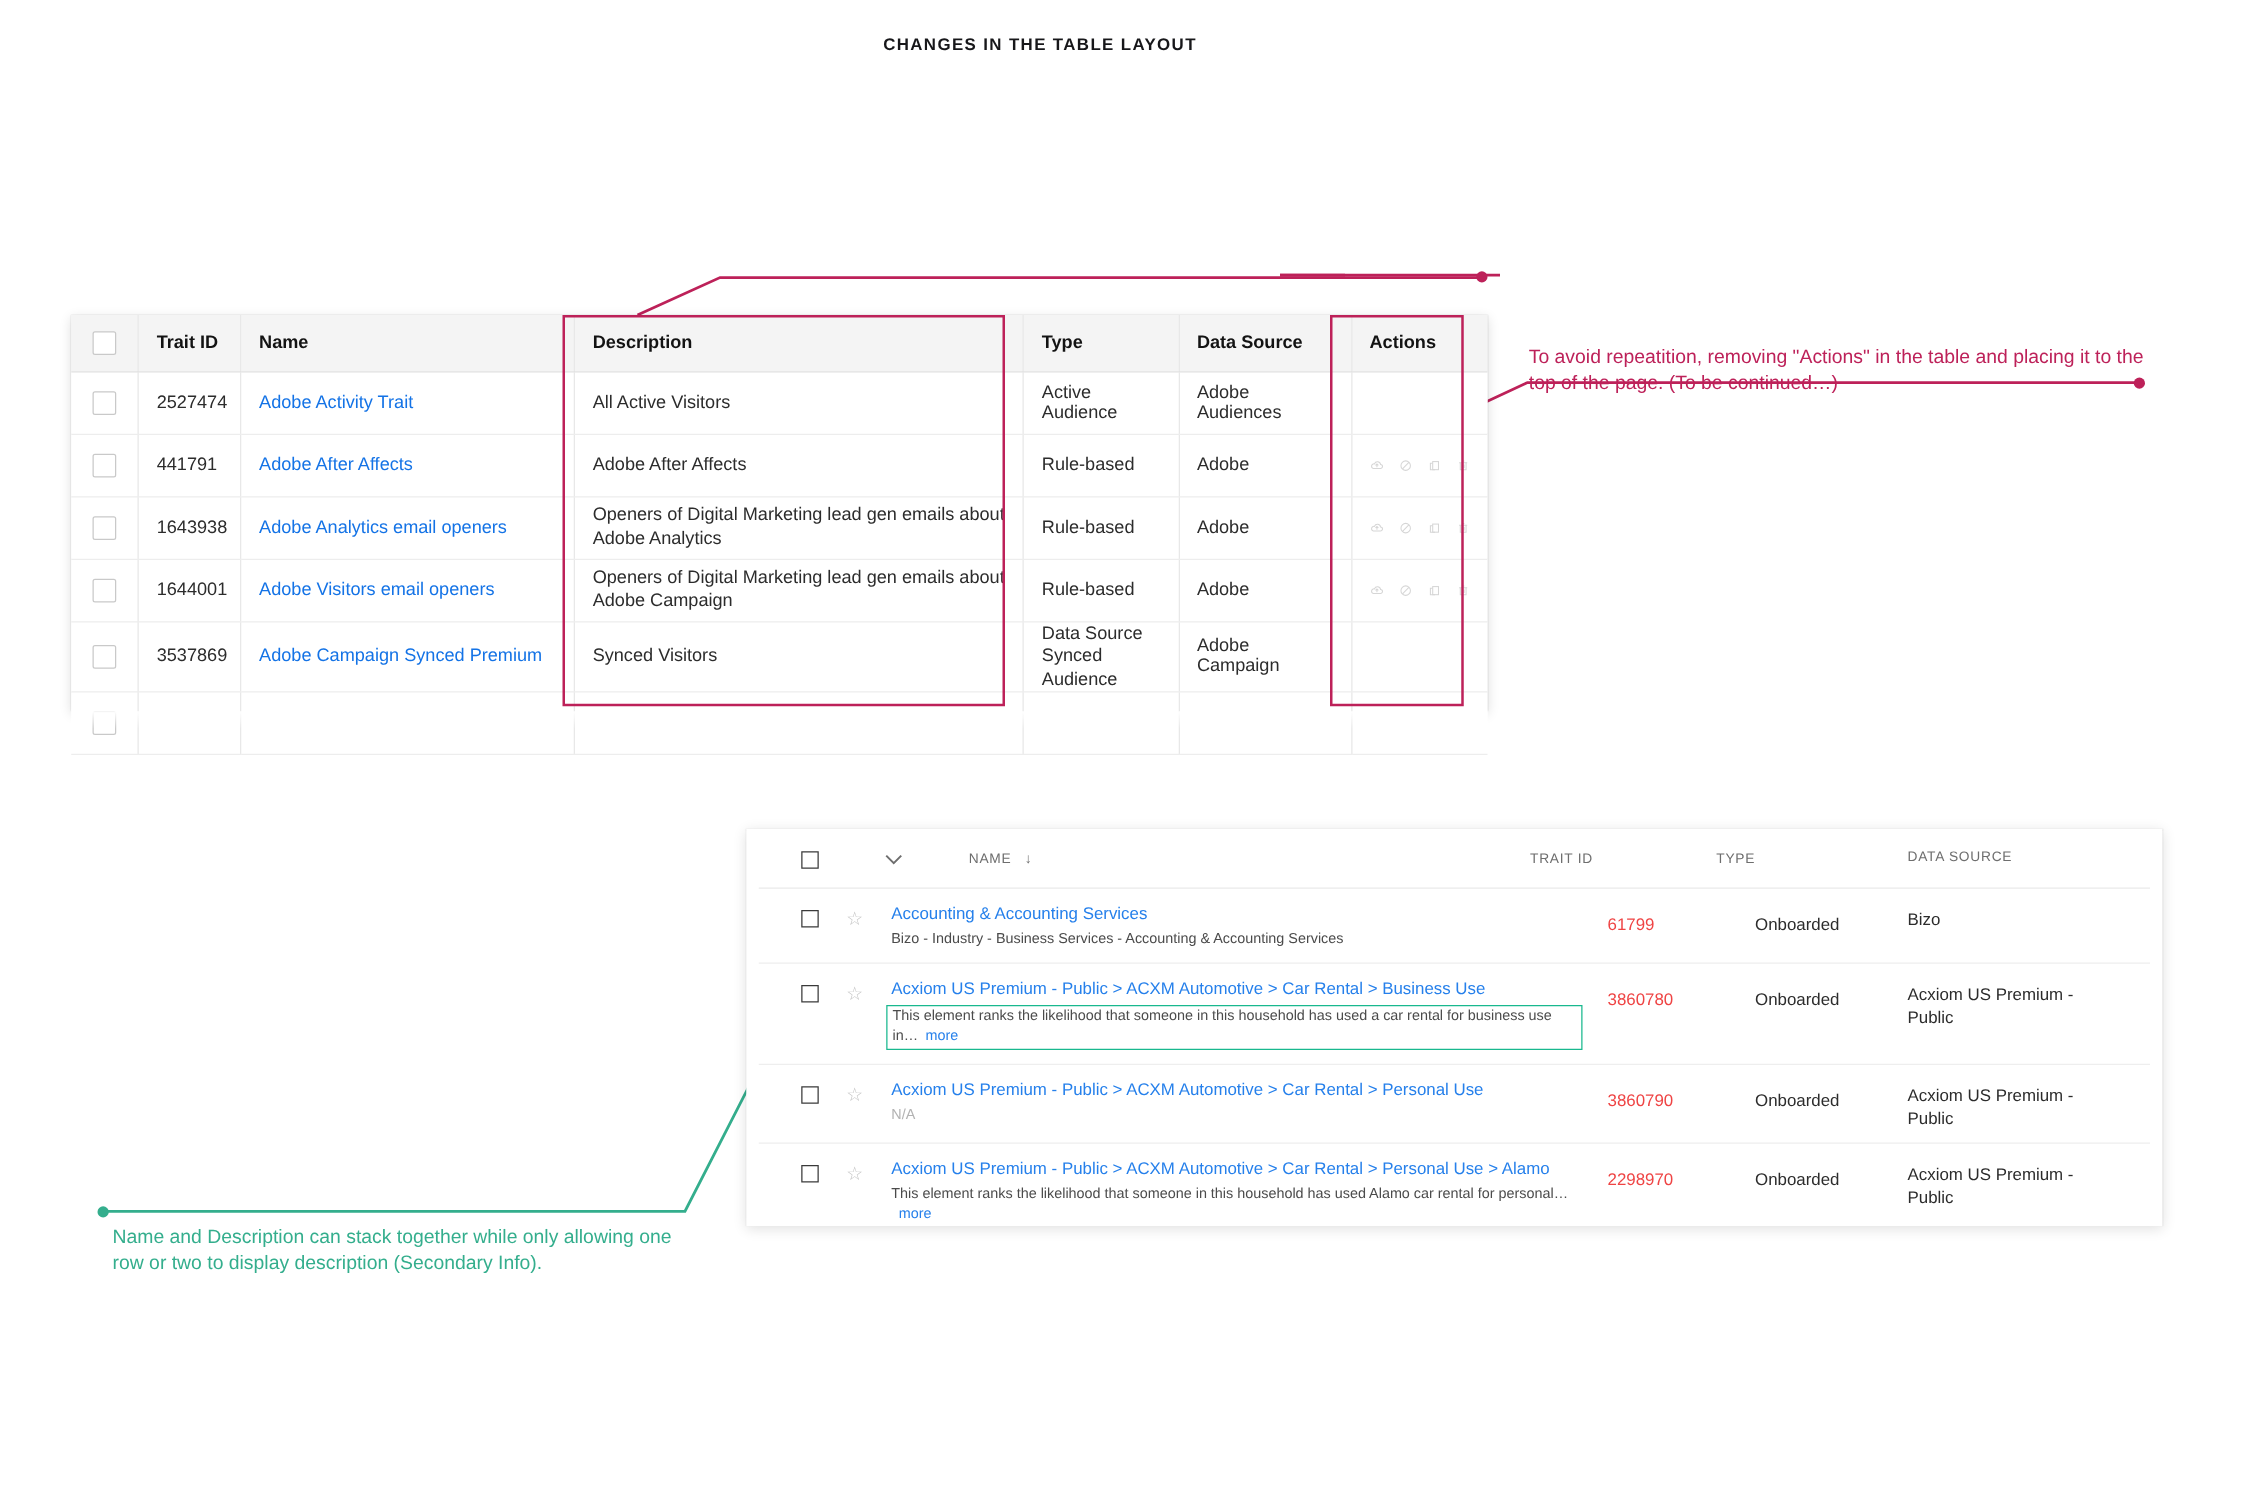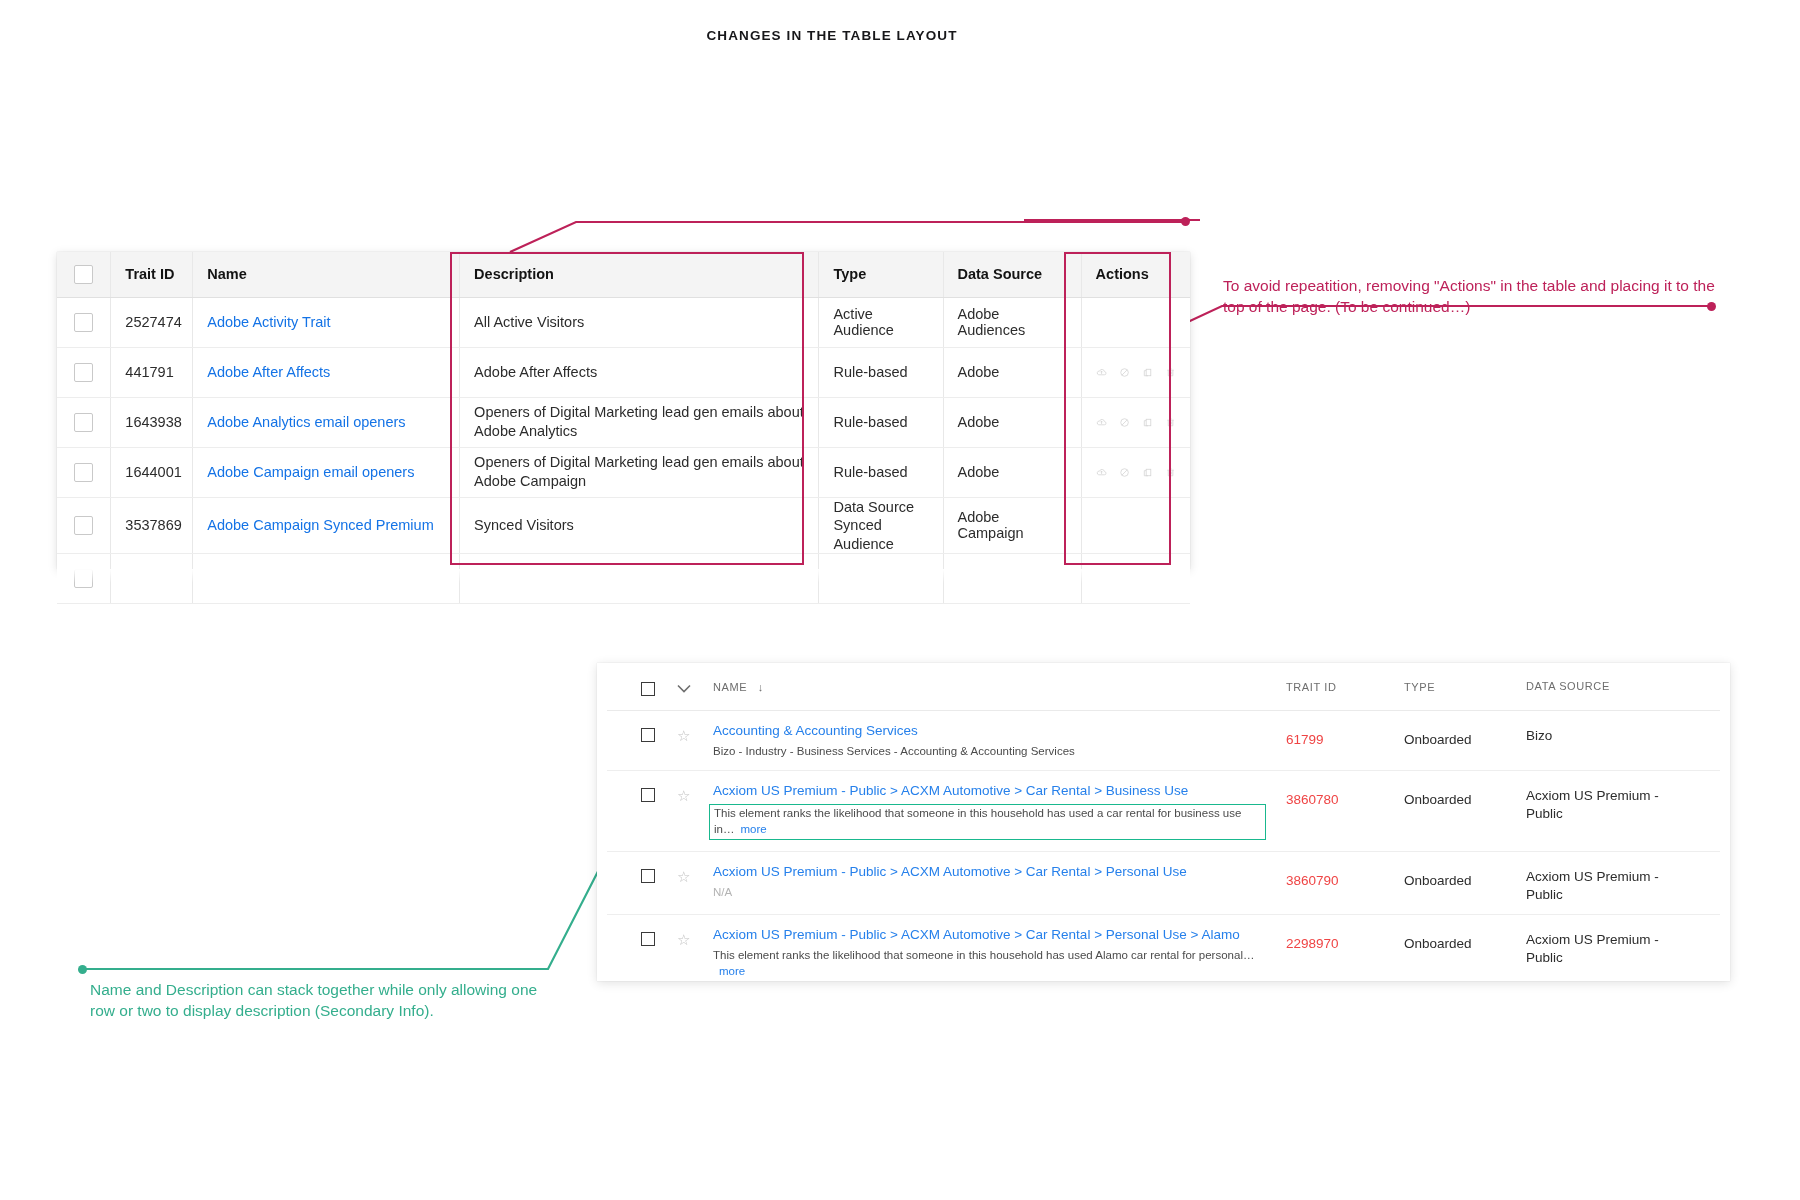--- a/index.html
+++ b/index.html
@@ -86,20 +86,21 @@
     position: absolute; left: 597px; top: 663px; width: 1133px; height: 318px;
     background: #fff; overflow: hidden;
     box-shadow: 0 2px 10px rgba(0,0,0,0.12), 0 0 1px rgba(0,0,0,0.15);
   }
   .nt-head {
     display: flex; align-items: center; height: 48px;
     padding: 0 34px 0 34px;
     font-size: 11px; letter-spacing: 0.6px; color: #6e6e6e;
     border-bottom: 1px solid #eaeaea;
     margin: 0 10px;
+    gap: 31px;
   }
   .nt-row {
     display: flex; align-items: flex-start;
     padding: 11px 34px 11px 34px;
     border-bottom: 1px solid #eeeeee;
     margin: 0 10px;
     min-height: 57px;
   }
   .col-cb   { width: 36px; flex: none; padding-top: 6px; }
   .col-star { width: 36px; flex: none; padding-top: 5px; }
@@ -230,21 +231,21 @@
                   <line x1="10.5" y1="10" x2="10.5" y2="16"></line>
                   <line x1="13.5" y1="10" x2="13.5" y2="16"></line>
                 </svg>
             </div>
           </td>
         </tr>
 
         <tr class="tall">
           <td class="c-check"><span class="cbox"></span></td>
           <td class="c-id">1644001</td>
-          <td class="c-name"><a class="lnk" href="#">Adobe Campaign email openers</a></td>
+          <td class="c-name"><a class="lnk" href="#">Adobe Visitors email openers</a></td>
           <td class="c-desc twoline">Openers of Digital Marketing lead gen emails about Adobe Campaign</td>
           <td class="c-type">Rule-based</td>
           <td class="c-src">Adobe</td>
           <td class="c-act">
             <div class="acts">
               <svg width="15" height="15" viewBox="0 0 24 24" fill="none" stroke="#d6d6d6" stroke-width="1.8">
                   <path d="M6 17h12a3.5 3.5 0 0 0 .3-7 5.5 5.5 0 0 0-10.6-1A3.5 3.5 0 0 0 6 17z"></path>
                   <path d="M12 15V9M9.5 11.5 12 9l2.5 2.5"></path>
                 </svg>
               <svg width="15" height="15" viewBox="0 0 24 24" fill="none" stroke="#d6d6d6" stroke-width="1.8">

